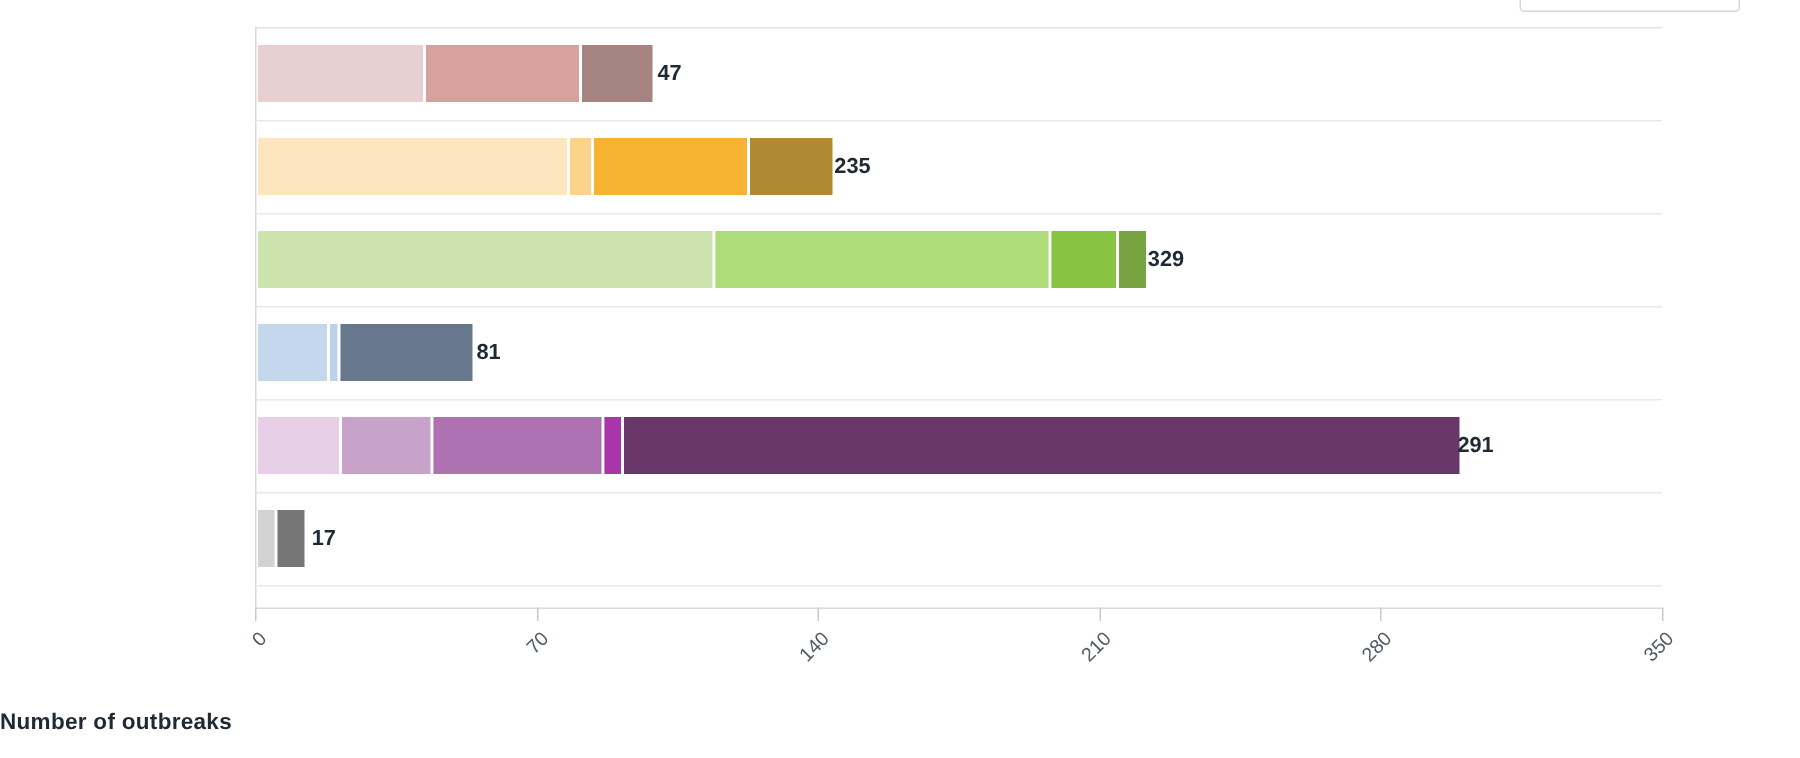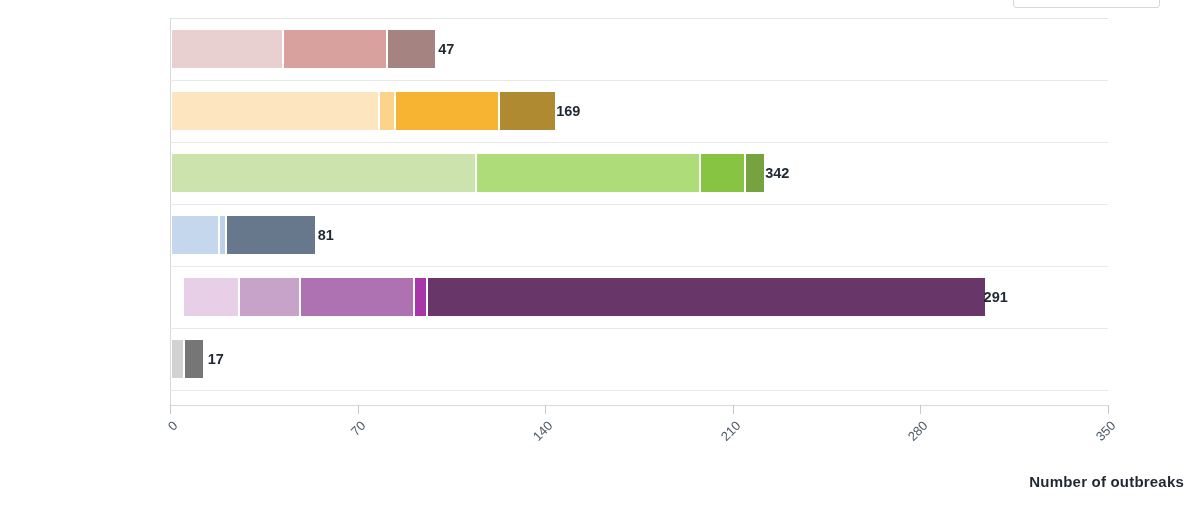--- a/index.html
+++ b/index.html
@@ -125,21 +125,21 @@
     white-space: nowrap;
     transform: rotate(-45deg);
     transform-origin: right top;
     text-align: right;
   }
   .x-title {
     position: absolute;
     left: 0;
     top: 473px;
     width: 1184px;
-    text-align: right;
+    text-align: left;
     font-size: 15px;
     font-weight: bold;
     color: #1f2933;
     letter-spacing: 0.2px;
   }
 </style>
 </head>
 <body>
 
 <div id="chart-root">
@@ -159,43 +159,43 @@
           <div class="bar-total" style="left: 259.28px;">47</div>
         </div>
         <div class="row-sep" style="top: 62px;"></div>
         <div class="cat-row" style="top: 62px;">
           <div class="bar">
             <div class="seg" style="width: 208.36px; background: rgb(253, 229, 192);"></div>
             <div class="seg" style="width: 15.4px; background: rgb(251, 211, 138);"></div>
             <div class="seg" style="width: 103.84px; background: rgb(246, 180, 50);"></div>
             <div class="seg" style="width: 55.6px; background: rgb(176, 138, 48);"></div>
           </div>
-          <div class="bar-total" style="left: 377.2px;">169</div>
+          <div class="bar-total" style="left: 377.2px;">235</div>
         </div>
         <div class="row-sep" style="top: 124px;"></div>
         <div class="cat-row" style="top: 124px;">
           <div class="bar">
             <div class="seg" style="width: 304.84px; background: rgb(204, 227, 173);"></div>
             <div class="seg" style="width: 224.44px; background: rgb(174, 220, 121);"></div>
             <div class="seg" style="width: 44.88px; background: rgb(134, 196, 65);"></div>
             <div class="seg" style="width: 18.08px; background: rgb(118, 163, 64);"></div>
           </div>
-          <div class="bar-total" style="left: 586.24px;">342</div>
+          <div class="bar-total" style="left: 586.24px;">329</div>
         </div>
         <div class="row-sep" style="top: 186px;"></div>
         <div class="cat-row" style="top: 186px;">
           <div class="bar">
             <div class="seg" style="width: 47.56px; background: rgb(197, 215, 237);"></div>
             <div class="seg" style="width: 7.36px; background: rgb(189, 210, 234);"></div>
             <div class="seg" style="width: 87.76px; background: rgb(104, 120, 140);"></div>
           </div>
           <div class="bar-total" style="left: 138.68px;">81</div>
         </div>
         <div class="row-sep" style="top: 248px;"></div>
-        <div class="cat-row" style="top: 248px; margin-left: 12px;">
+        <div class="cat-row" style="top: 248px;">
           <div class="bar">
             <div class="seg" style="width: 55.6px; background: rgb(232, 207, 232);"></div>
             <div class="seg" style="width: 60.96px; background: rgb(199, 163, 201);"></div>
             <div class="seg" style="width: 114.56px; background: rgb(174, 113, 178);"></div>
             <div class="seg" style="width: 12.72px; background: rgb(169, 54, 169);"></div>
             <div class="seg" style="width: 556.76px; background: rgb(105, 54, 105);"></div>
           </div>
           <div class="bar-total" style="left: 792.6px;">291</div>
         </div>
         <div class="row-sep" style="top: 310px;"></div>

